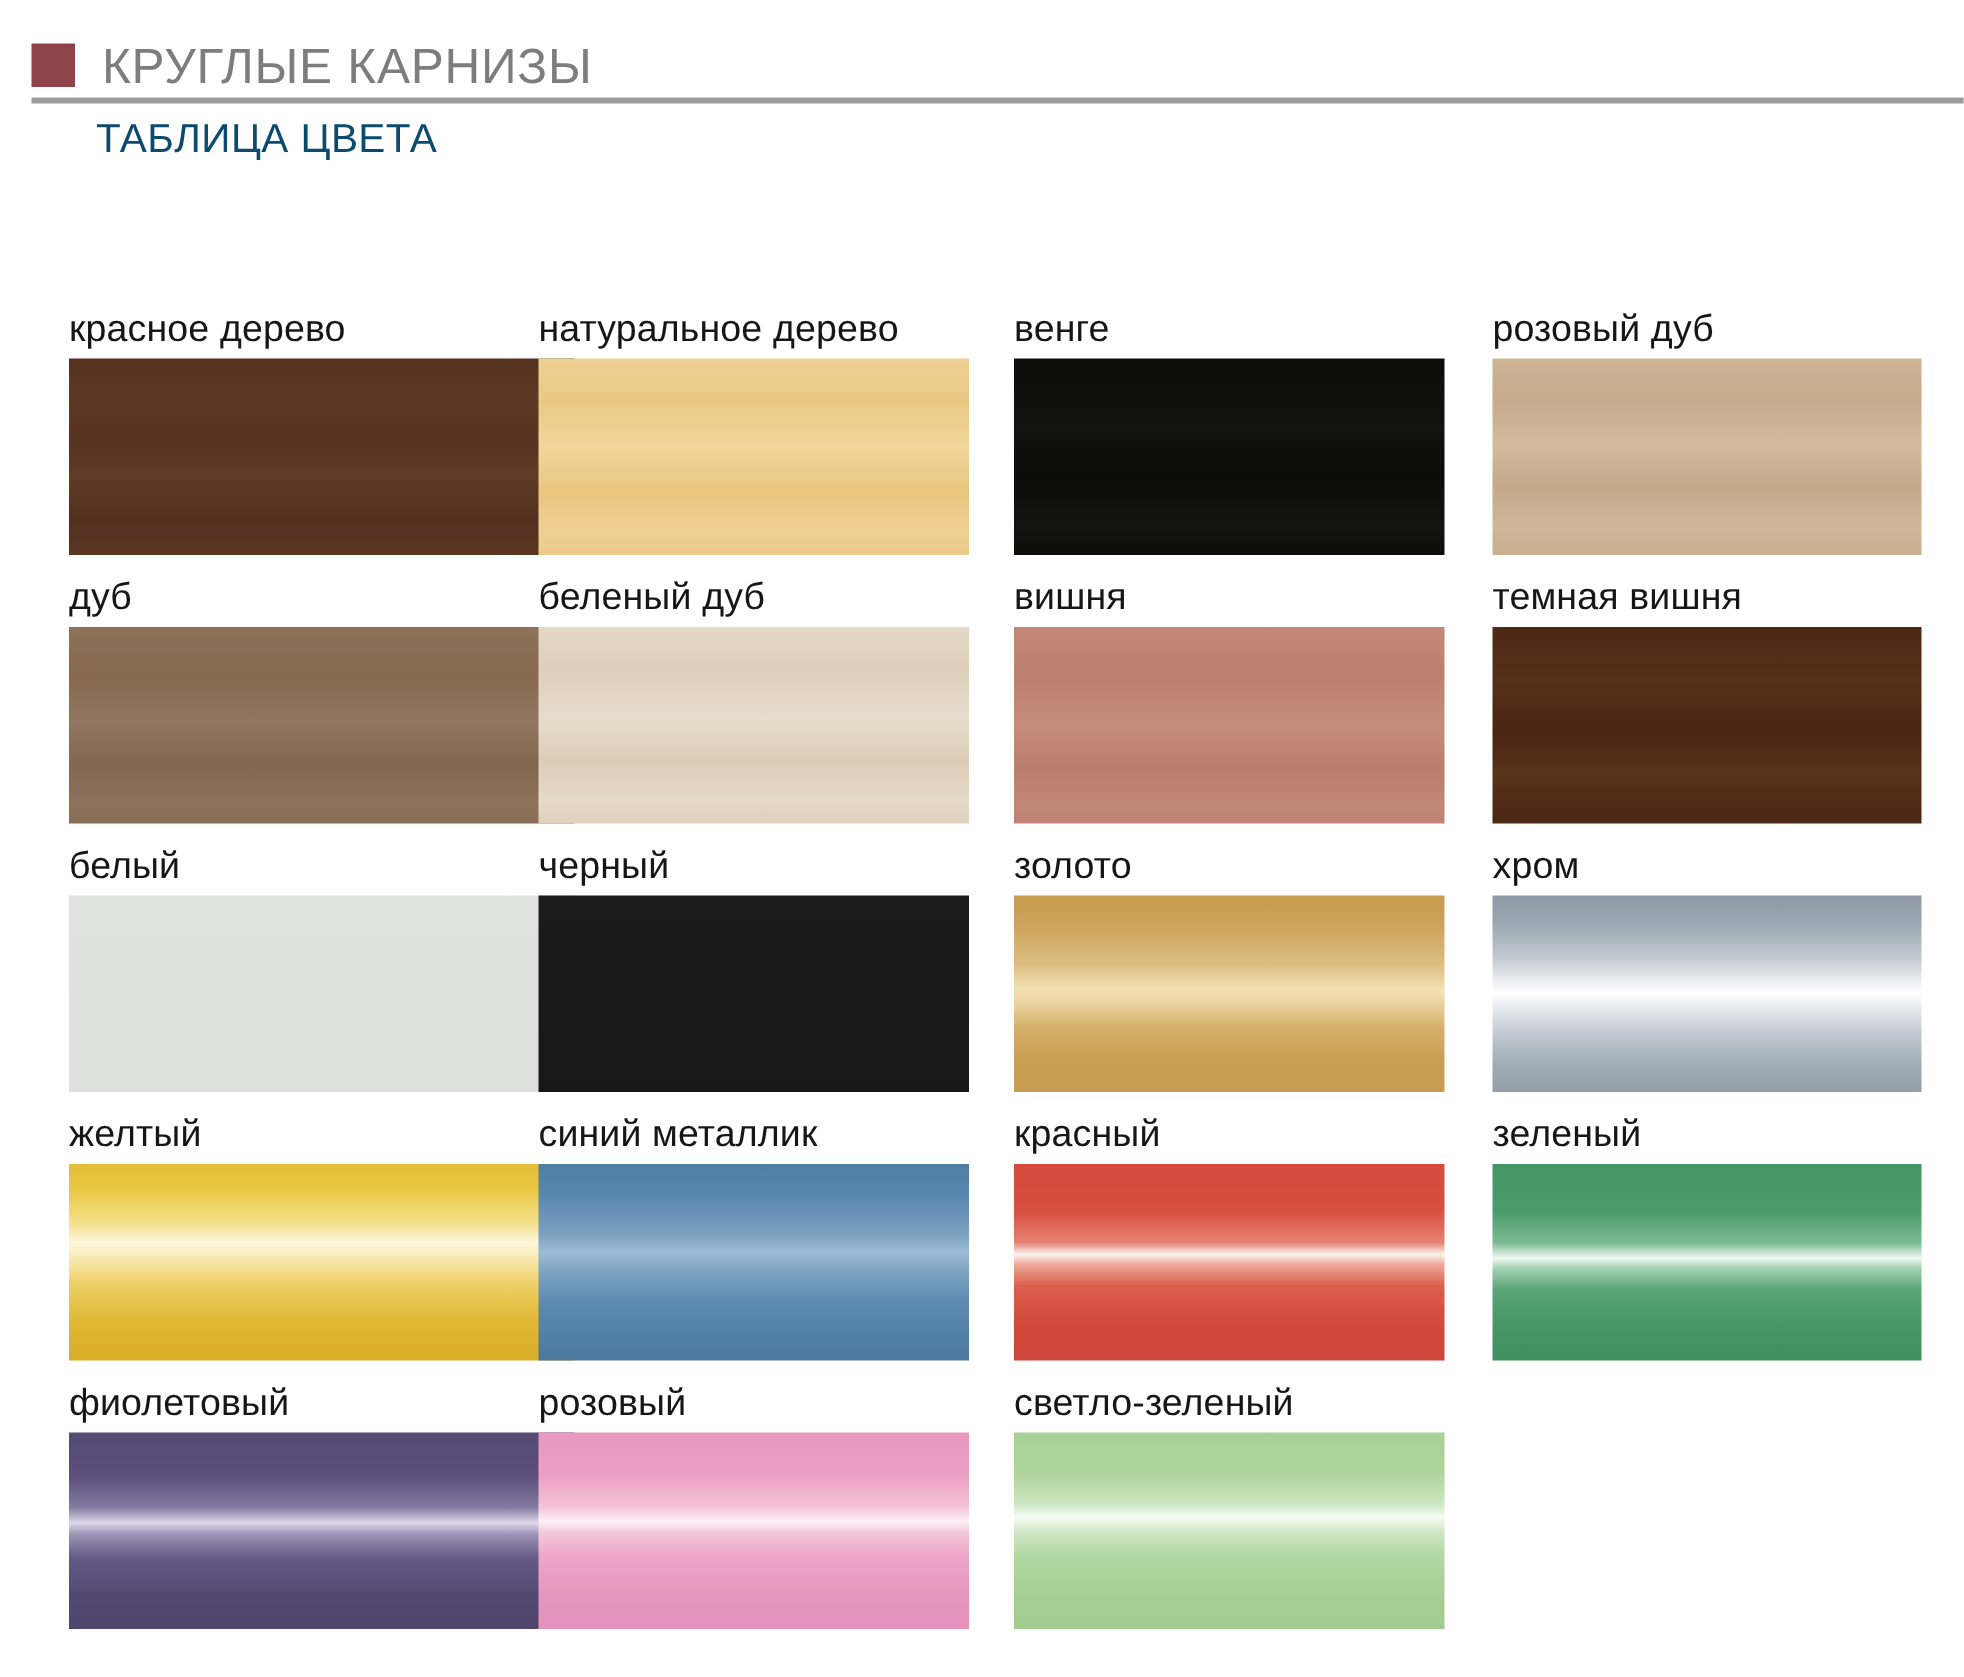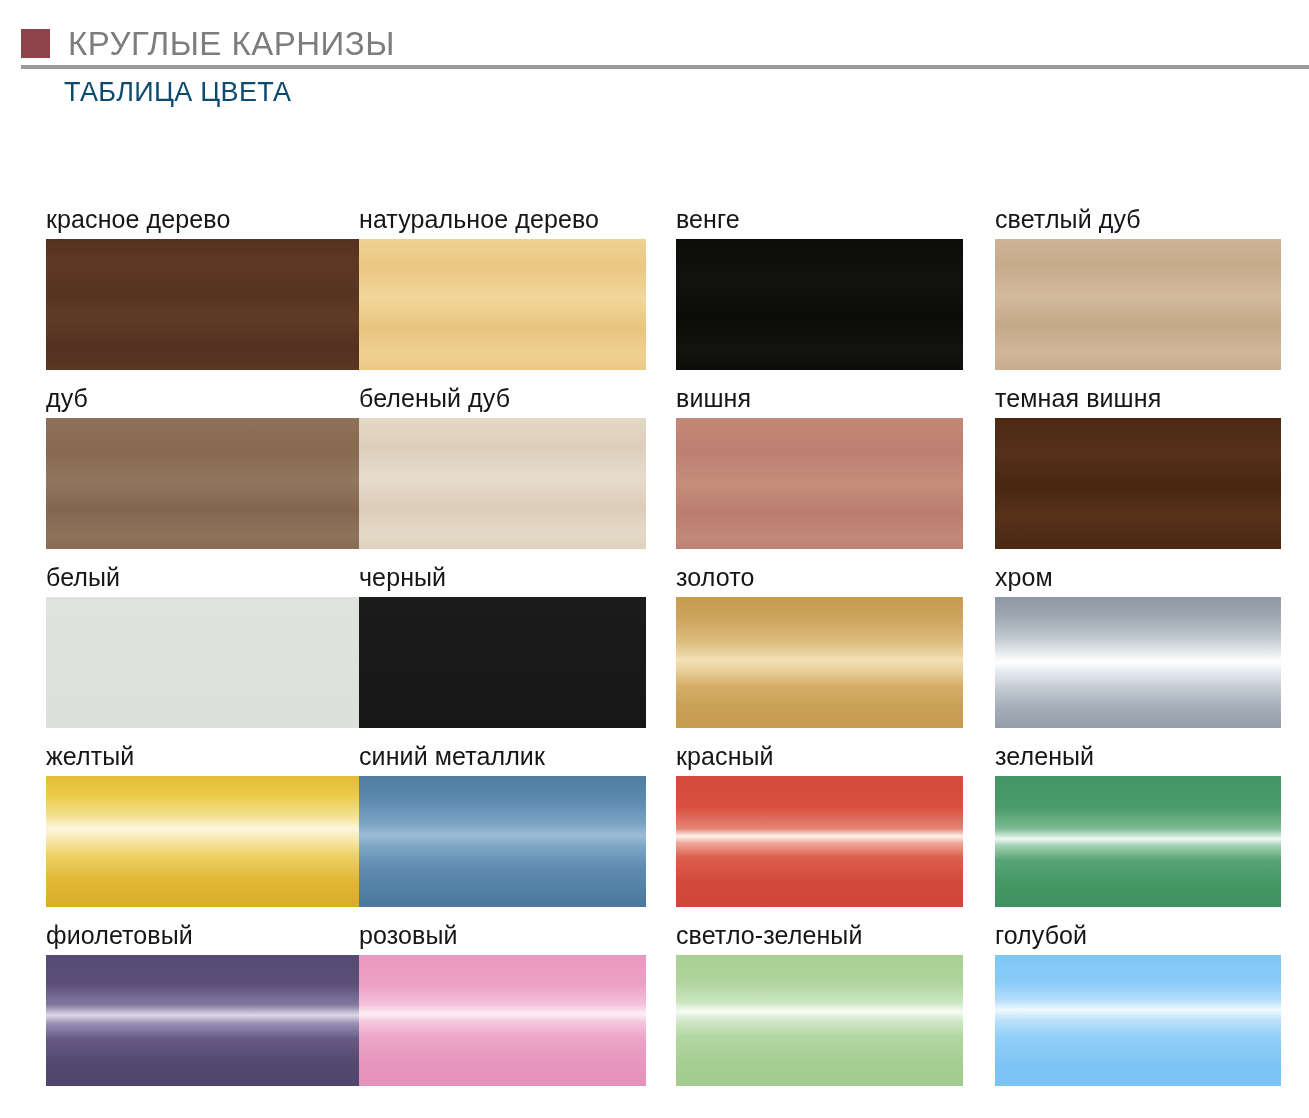--- a/index.html
+++ b/index.html
@@ -127,21 +127,21 @@
       </div>
       <div class="cell col-1">
         <span class="cell-label">натуральное дерево</span>
         <span class="cell-swatch" style="background: linear-gradient(rgb(240, 209, 149) 0%, rgb(235, 200, 130) 22%, rgb(242, 214, 156) 45%, rgb(233, 197, 125) 68%, rgb(240, 208, 147) 88%, rgb(236, 201, 134) 100%);"></span>
       </div>
       <div class="cell col-2">
         <span class="cell-label">венге</span>
         <span class="cell-swatch" style="background: linear-gradient(rgb(12, 12, 9) 0%, rgb(18, 18, 16) 35%, rgb(11, 11, 8) 60%, rgb(19, 19, 16) 85%, rgb(13, 13, 10) 100%);"></span>
       </div>
       <div class="cell col-3">
-        <span class="cell-label">светлый дуб</span>
+        <span class="cell-label">розовый дуб</span>
         <span class="cell-swatch" style="background: linear-gradient(rgb(205, 180, 149) 0%, rgb(198, 171, 139) 20%, rgb(210, 186, 156) 44%, rgb(196, 169, 136) 66%, rgb(207, 183, 152) 86%, rgb(200, 174, 143) 100%);"></span>
       </div>
     </div>
     <div class="row">
       <div class="cell col-0">
         <span class="cell-label">дуб</span>
         <span class="cell-swatch" style="background: linear-gradient(rgb(141, 114, 89) 0%, rgb(135, 105, 79) 25%, rgb(145, 119, 96) 48%, rgb(131, 102, 80) 70%, rgb(142, 115, 91) 90%, rgb(136, 108, 83) 100%);"></span>
       </div>
       <div class="cell col-1">
         <span class="cell-label">беленый дуб</span>
@@ -198,18 +198,14 @@
         <span class="cell-swatch" style="background: linear-gradient(rgb(85, 74, 115) 0%, rgb(91, 79, 122) 22%, rgb(131, 121, 160) 38%, rgb(222, 217, 234) 46%, rgb(155, 146, 182) 52%, rgb(102, 90, 133) 64%, rgb(84, 74, 113) 82%, rgb(79, 69, 108) 100%);"></span>
       </div>
       <div class="cell col-1">
         <span class="cell-label">розовый</span>
         <span class="cell-swatch" style="background: linear-gradient(rgb(233, 152, 192) 0%, rgb(236, 160, 197) 22%, rgb(243, 195, 218) 38%, rgb(253, 240, 246) 45%, rgb(244, 200, 221) 51%, rgb(237, 165, 200) 63%, rgb(231, 151, 191) 82%, rgb(228, 145, 187) 100%);"></span>
       </div>
       <div class="cell col-2">
         <span class="cell-label">светло-зеленый</span>
         <span class="cell-swatch" style="background: linear-gradient(rgb(169, 208, 150) 0%, rgb(174, 212, 156) 20%, rgb(203, 229, 192) 36%, rgb(247, 252, 244) 43%, rgb(210, 232, 200) 50%, rgb(179, 215, 162) 62%, rgb(167, 206, 148) 82%, rgb(162, 203, 142) 100%);"></span>
       </div>
-      <div class="cell col-3">
-        <span class="cell-label">голубой</span>
-        <span class="cell-swatch" style="background: linear-gradient(rgb(127, 198, 246) 0%, rgb(136, 203, 247) 20%, rgb(180, 221, 250) 34%, rgb(240, 249, 254) 42%, rgb(191, 227, 251) 49%, rgb(146, 207, 248) 62%, rgb(126, 197, 245) 82%, rgb(121, 194, 244) 100%);"></span>
-      </div>
     </div>
   </div>
 
 </body></html>

